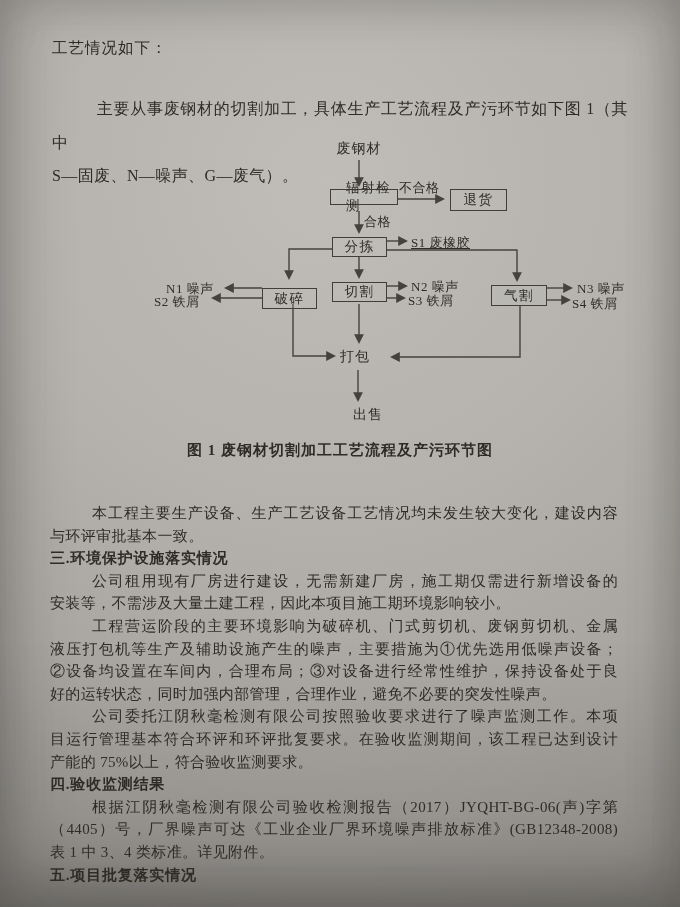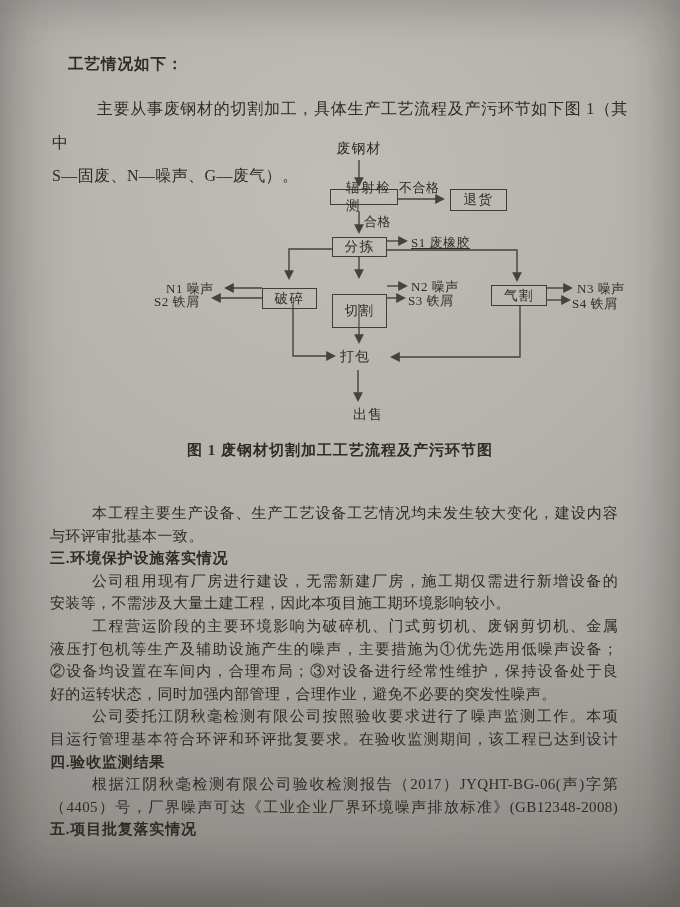--- a/index.html
+++ b/index.html
@@ -6,22 +6,22 @@
   .page {
     position:relative; width:680px; height:907px; overflow:hidden;
     background:
       linear-gradient(180deg, rgba(0,0,0,0) 70%, rgba(40,38,35,0.14) 100%),
       radial-gradient(ellipse 130% 95% at 48% 20%, #c0bdb8 0%, #b5b2ad 38%, #a7a4a0 68%, #928f8b 100%);
     font-family:"Liberation Serif","DejaVu Serif",serif;
     color:#2f2c27;
   }
   .vignette { position:absolute; inset:0; pointer-events:none;
     box-shadow: inset 0 -35px 55px rgba(20,20,18,0.18), inset 25px 0 60px rgba(20,20,18,0.10), inset -15px 0 50px rgba(20,20,18,0.08), inset 0 10px 40px rgba(20,20,18,0.05); }
-  .intro-heading { position:absolute; top:38px; left:52px; margin:16px;
-    font-size:15.5px; font-weight:bold; letter-spacing:1px; }
+  .intro-heading { position:absolute; top:38px; left:52px; margin:0;
+    font-size:15.5px; font-weight:normal; letter-spacing:1px; }
   .intro-para { position:absolute; top:92px; left:52px; width:576px;
     font-size:16px; line-height:33.5px; letter-spacing:0.4px; }
   .caption { position:absolute; top:441px; left:40px; width:600px;
     text-align:center; font-weight:bold; font-size:15px; letter-spacing:1px; }
   .body-text { position:absolute; top:502px; left:50px; width:568px;
     font-size:15px; line-height:22.6px; letter-spacing:0.35px; }
   .bl { text-align:left; }
   .j { text-align:justify; text-align-last:justify; }
   .ind { text-indent:2.8em; }
   .hd { font-weight:bold; letter-spacing:0.8px; }
@@ -77,21 +77,21 @@
     </svg>
 
     <div class="fnode" style="left:333px; top:140px; width:52px;">废钢材</div>
     <div class="fbox" style="left:330px; top:189px; width:68px; height:16px;padding-left:15px;">辐射检测</div>
     <div class="flabel" style="left:399px; top:179px;">不合格</div>
     <div class="fbox" style="left:450px; top:189px; width:57px; height:22px;">退货</div>
     <div class="flabel" style="left:364px; top:213px;">合格</div>
     <div class="fbox" style="left:332px; top:237px; width:55px; height:20px;">分拣</div>
     <div class="flabel" style="left:411px; top:234px;text-decoration:underline;">S1 废橡胶</div>
     <div class="fbox" style="left:262px; top:288px; width:55px; height:21px;">破碎</div>
-    <div class="fbox" style="left:332px; top:282px; width:55px; height:34px;margin-top:12px;">切割</div>
+    <div class="fbox" style="left:332px; top:282px; width:55px; height:20px;">切割</div>
     <div class="fbox" style="left:491px; top:285px; width:56px; height:21px;">气割</div>
     <div class="flabel" style="left:166px; top:280px;">N1 噪声</div>
     <div class="flabel" style="left:154px; top:293px;">S2 铁屑</div>
     <div class="flabel" style="left:411px; top:278px;">N2 噪声</div>
     <div class="flabel" style="left:408px; top:292px;">S3 铁屑</div>
     <div class="flabel" style="left:577px; top:280px;">N3 噪声</div>
     <div class="flabel" style="left:572px; top:295px;">S4 铁屑</div>
     <div class="fnode" style="left:340px; top:348px;">打包</div>
     <div class="fnode" style="left:353px; top:406px;">出售</div>
   </div>
@@ -103,18 +103,20 @@
     <div class="bl">与环评审批基本一致。</div>
     <div class="bl hd">三.环境保护设施落实情况</div>
     <div class="bl ind j">公司租用现有厂房进行建设，无需新建厂房，施工期仅需进行新增设备的</div>
     <div class="bl">安装等，不需涉及大量土建工程，因此本项目施工期环境影响较小。</div>
     <div class="bl ind j">工程营运阶段的主要环境影响为破碎机、门式剪切机、废钢剪切机、金属</div>
     <div class="bl j">液压打包机等生产及辅助设施产生的噪声，主要措施为①优先选用低噪声设备；</div>
     <div class="bl j">②设备均设置在车间内，合理布局；③对设备进行经常性维护，保持设备处于良</div>
     <div class="bl">好的运转状态，同时加强内部管理，合理作业，避免不必要的突发性噪声。</div>
     <div class="bl ind j">公司委托江阴秋毫检测有限公司按照验收要求进行了噪声监测工作。本项</div>
     <div class="bl j">目运行管理基本符合环评和环评批复要求。在验收监测期间，该工程已达到设计</div>
+    <div class="bl">产能的 75%以上，符合验收监测要求。</div>
     <div class="bl hd">四.验收监测结果</div>
     <div class="bl ind j">根据江阴秋毫检测有限公司验收检测报告（2017）JYQHT-BG-06(声)字第</div>
     <div class="bl j">（4405）号，厂界噪声可达《工业企业厂界环境噪声排放标准》(GB12348-2008)</div>
+    <div class="bl">表 1 中 3、4 类标准。详见附件。</div>
     <div class="bl hd">五.项目批复落实情况</div>
   </div>
 </div>
 
 </body></html>

